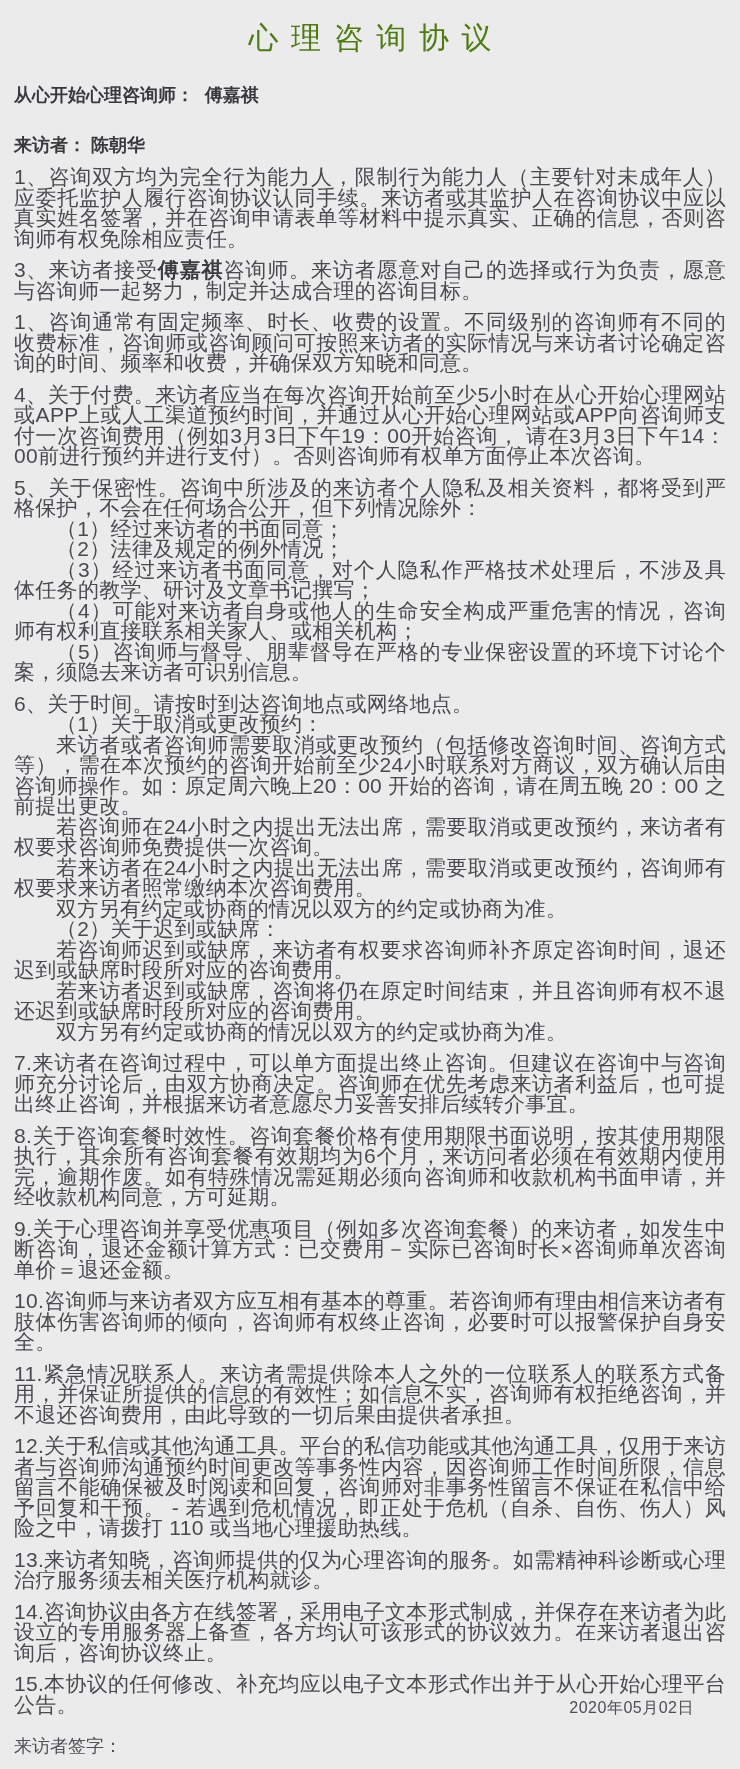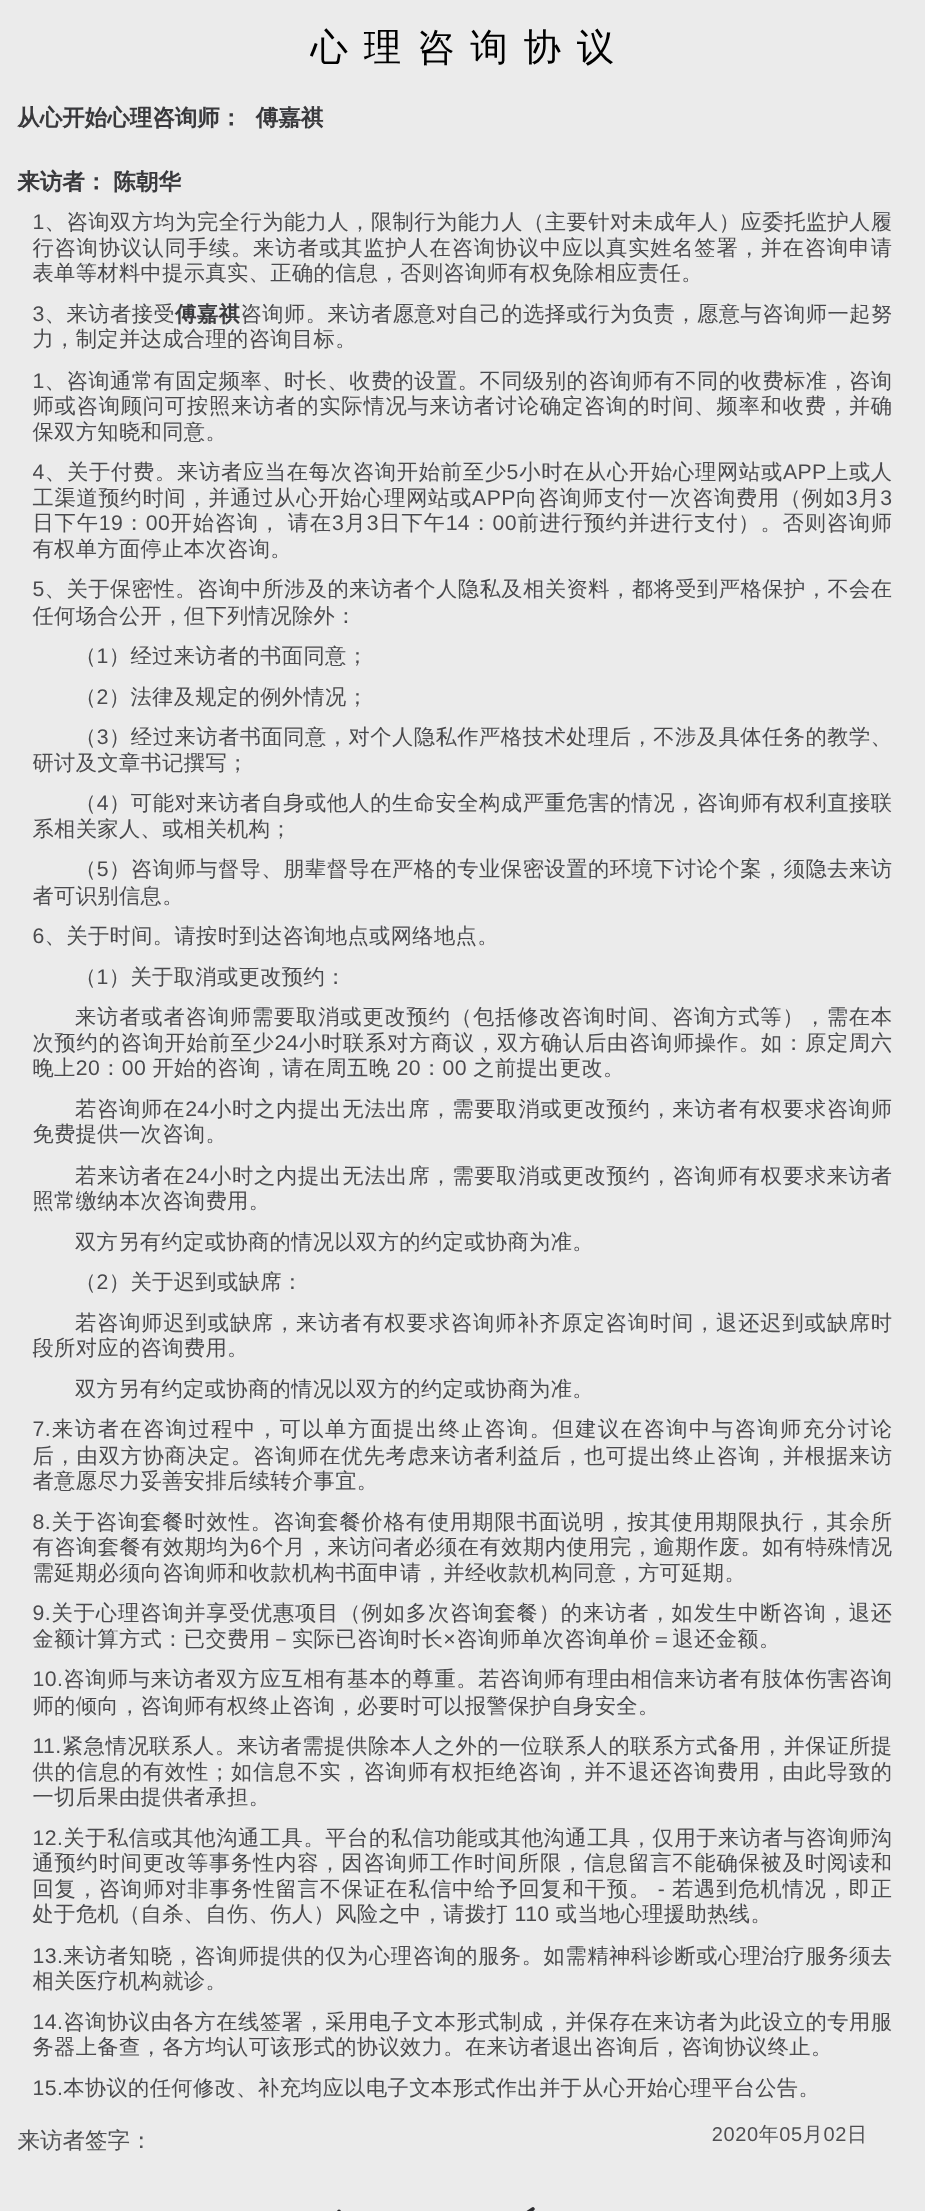--- a/index.html
+++ b/index.html
@@ -13,36 +13,36 @@
     font-family:"Liberation Sans","DejaVu Sans",sans-serif;
     color:#4a4a4d;
   }
   .title{
     margin:8px 0 0 0;
     text-align:center;
     font-size:30px;
     font-weight:400;
     letter-spacing:0.42em;
     text-indent:0.42em; 
-    color:#000000;
+    color:#4d7c0f;
   }
   .hline{
     margin:0;
     font-size:18px;
     font-weight:700;
     color:#39393c;
     line-height:22px;
   }
   .hline.first{margin-top:26px;font-family:Liberation Mono, monospace;}
   .hline.second{margin-top:27px;}
   #sections{margin-top:4px;}
   .section{margin:11px 0;}
   .block{
-    margin:12px;
-    font-size:17px;
+    margin:0;
+    font-size:21px;
     line-height:20.5px;
     letter-spacing:0.3px;
     color:#4a4a4d;
     text-align:justify;
     text-justify:inter-ideograph;
   }
   .block.indent{text-indent:2em;}
   .block .b{font-weight:700;color:#3c3c3f;}
   .sign-label{
     margin:20px 0 0 0;
@@ -99,20 +99,21 @@
       </div>
       <div class="section">
         <p class="block"><span>6、关于时间。请按时到达咨询地点或网络地点。</span></p>
         <p class="block indent"><span>（1）关于取消或更改预约：</span></p>
         <p class="block indent"><span>来访者或者咨询师需要取消或更改预约（包括修改咨询时间、咨询方式等），需在本次预约的咨询开始前至少24小时联系对方商议，双方确认后由咨询师操作。如：原定周六晚上20：00 开始的咨询，请在周五晚 20：00 之前提出更改。</span></p>
         <p class="block indent"><span>若咨询师在24小时之内提出无法出席，需要取消或更改预约，来访者有权要求咨询师免费提供一次咨询。</span></p>
         <p class="block indent"><span>若来访者在24小时之内提出无法出席，需要取消或更改预约，咨询师有权要求来访者照常缴纳本次咨询费用。</span></p>
         <p class="block indent"><span>双方另有约定或协商的情况以双方的约定或协商为准。</span></p>
         <p class="block indent"><span>（2）关于迟到或缺席：</span></p>
         <p class="block indent"><span>若咨询师迟到或缺席，来访者有权要求咨询师补齐原定咨询时间，退还迟到或缺席时段所对应的咨询费用。</span></p>
+        <p class="block indent"><span>若来访者迟到或缺席，咨询将仍在原定时间结束，并且咨询师有权不退还迟到或缺席时段所对应的咨询费用。</span></p>
         <p class="block indent"><span>双方另有约定或协商的情况以双方的约定或协商为准。</span></p>
       </div>
       <div class="section">
         <p class="block"><span>7.来访者在咨询过程中，可以单方面提出终止咨询。但建议在咨询中与咨询师充分讨论后，由双方协商决定。咨询师在优先考虑来访者利益后，也可提出终止咨询，并根据来访者意愿尽力妥善安排后续转介事宜。</span></p>
       </div>
       <div class="section">
         <p class="block"><span>8.关于咨询套餐时效性。咨询套餐价格有使用期限书面说明，按其使用期限执行，其余所有咨询套餐有效期均为6个月，来访问者必须在有效期内使用完，逾期作废。如有特殊情况需延期必须向咨询师和收款机构书面申请，并经收款机构同意，方可延期。</span></p>
       </div>
       <div class="section">
         <p class="block"><span>9.关于心理咨询并享受优惠项目（例如多次咨询套餐）的来访者，如发生中断咨询，退还金额计算方式：已交费用－实际已咨询时长×咨询师单次咨询单价＝退还金额。</span></p>

